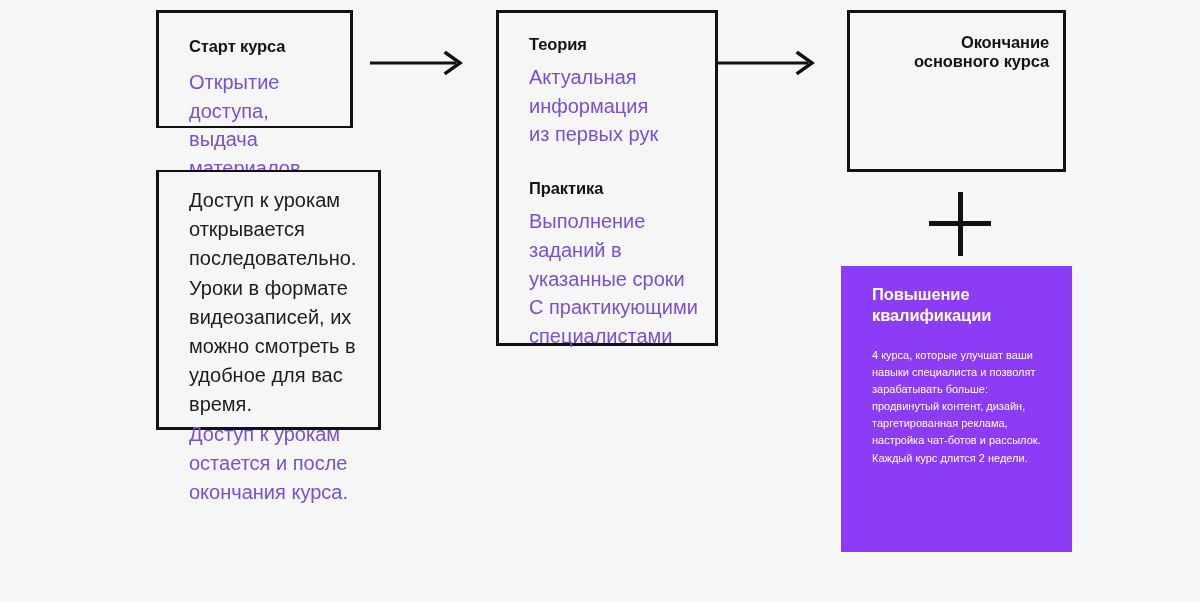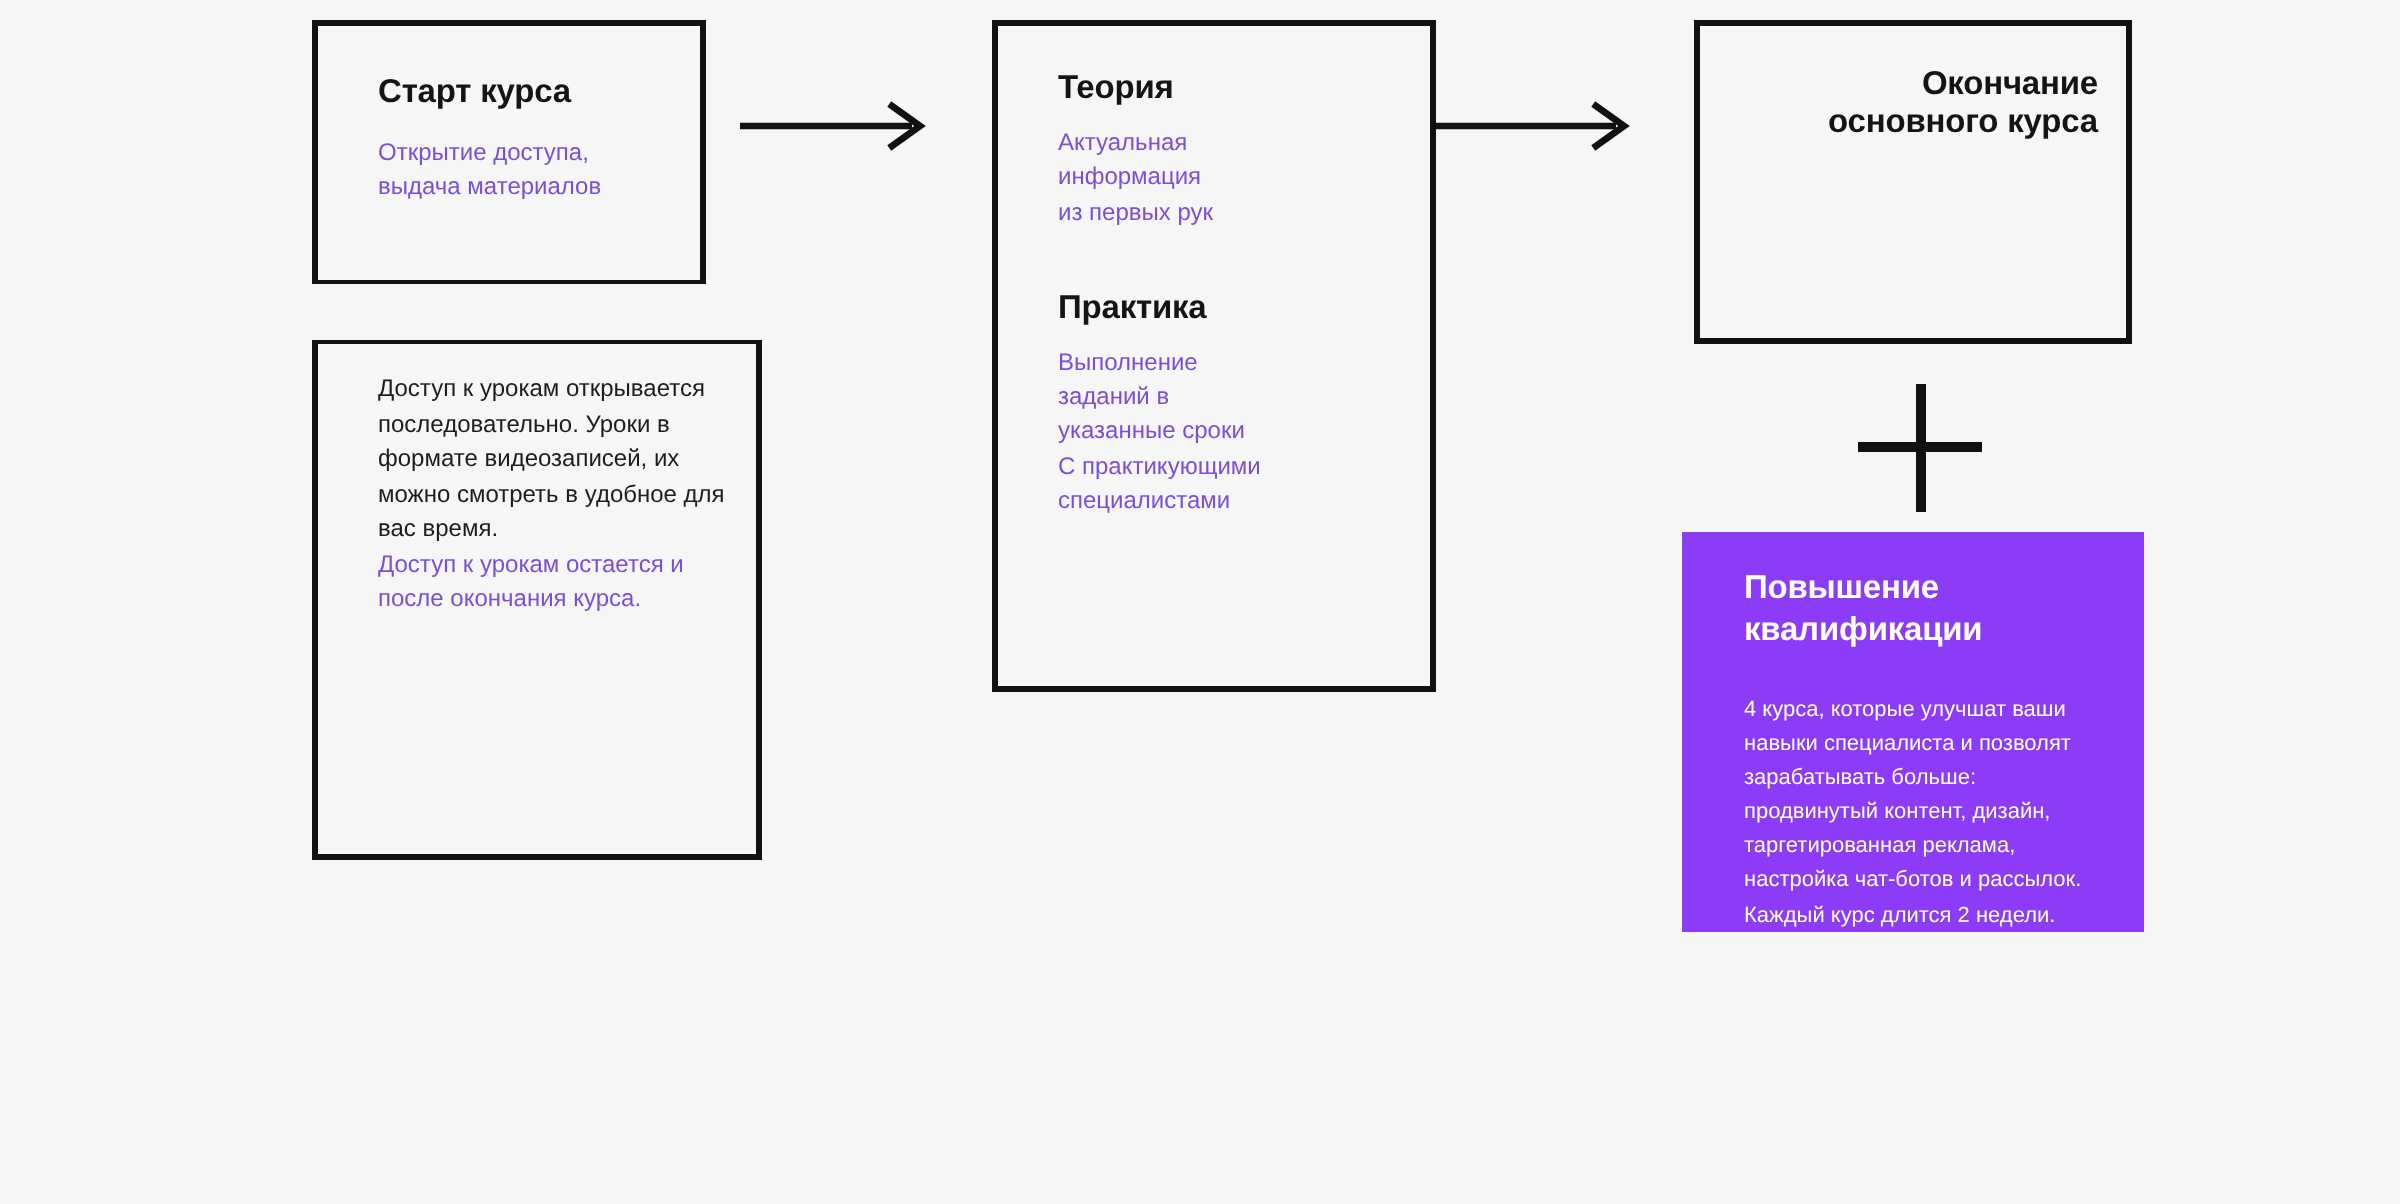--- a/index.html
+++ b/index.html
@@ -26,21 +26,21 @@
     box-sizing: border-box;
     background: #f6f6f6;
     border: 3px solid #111111;
   }
 
   
   #box-start {
     left: 156px;
     top: 10px;
     width: 197px;
-    height: 132px;
+    height: 118px;
     border-bottom-width: 2px;
   }
   #box-access {
     left: 156px;
     top: 170px;
     width: 225px;
     height: 260px;
     border-top-width: 2px;
   }
 
@@ -57,21 +57,21 @@
     left: 847px;
     top: 10px;
     width: 219px;
     height: 162px;
     text-align: right;
   }
   #box-upgrade {
     left: 841px;
     top: 266px;
     width: 231px;
-    height: 200px;
+    height: 286px;
     border: none;
     background: #8c3bf7;
   }
 
   .pad {
     position: absolute;
     left: 30px;
     right: 18px;
     top: 24px;
   }
@@ -86,21 +86,21 @@
     color: #141414;
     line-height: 1.17;
     margin: 0 0 12px 0;
     letter-spacing: -0.1px;
   }
   #box-middle .h { margin: 0 0 9px 0; }
   #box-middle .h.h-second { margin-top: 30px; }
   #box-middle .h.h-third { margin-top: 19px; margin-bottom: 14px; }
 
   .p {
-    font-size: 12px;
+    font-size: 20px;
     line-height: 1.43;
     color: #7b4fd4;
     margin: 0;
   }
   .p.dark {
     color: #1d1d1d;
   }
   #box-access .p { line-height: 1.46; }
   #box-access .p.dark { margin-bottom: 0; }
 

